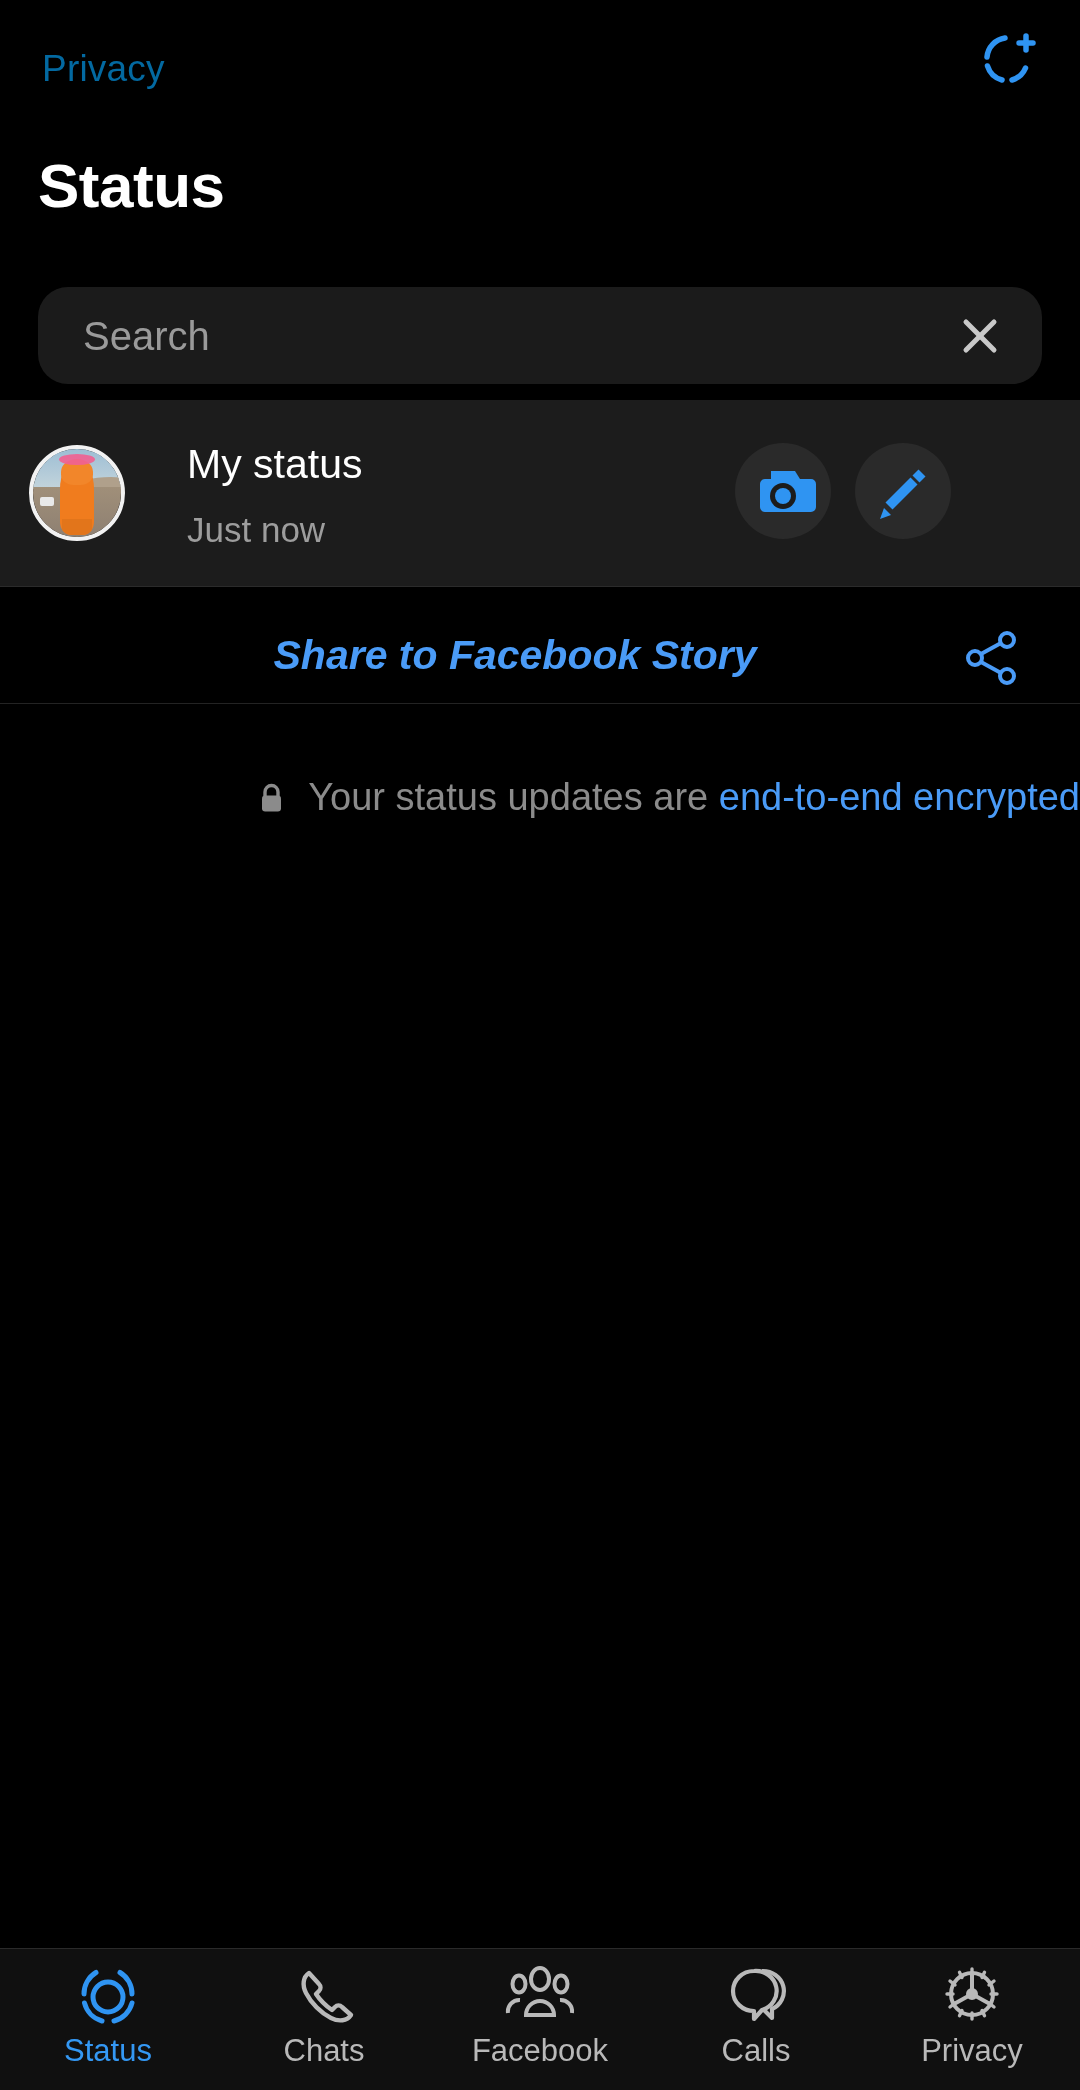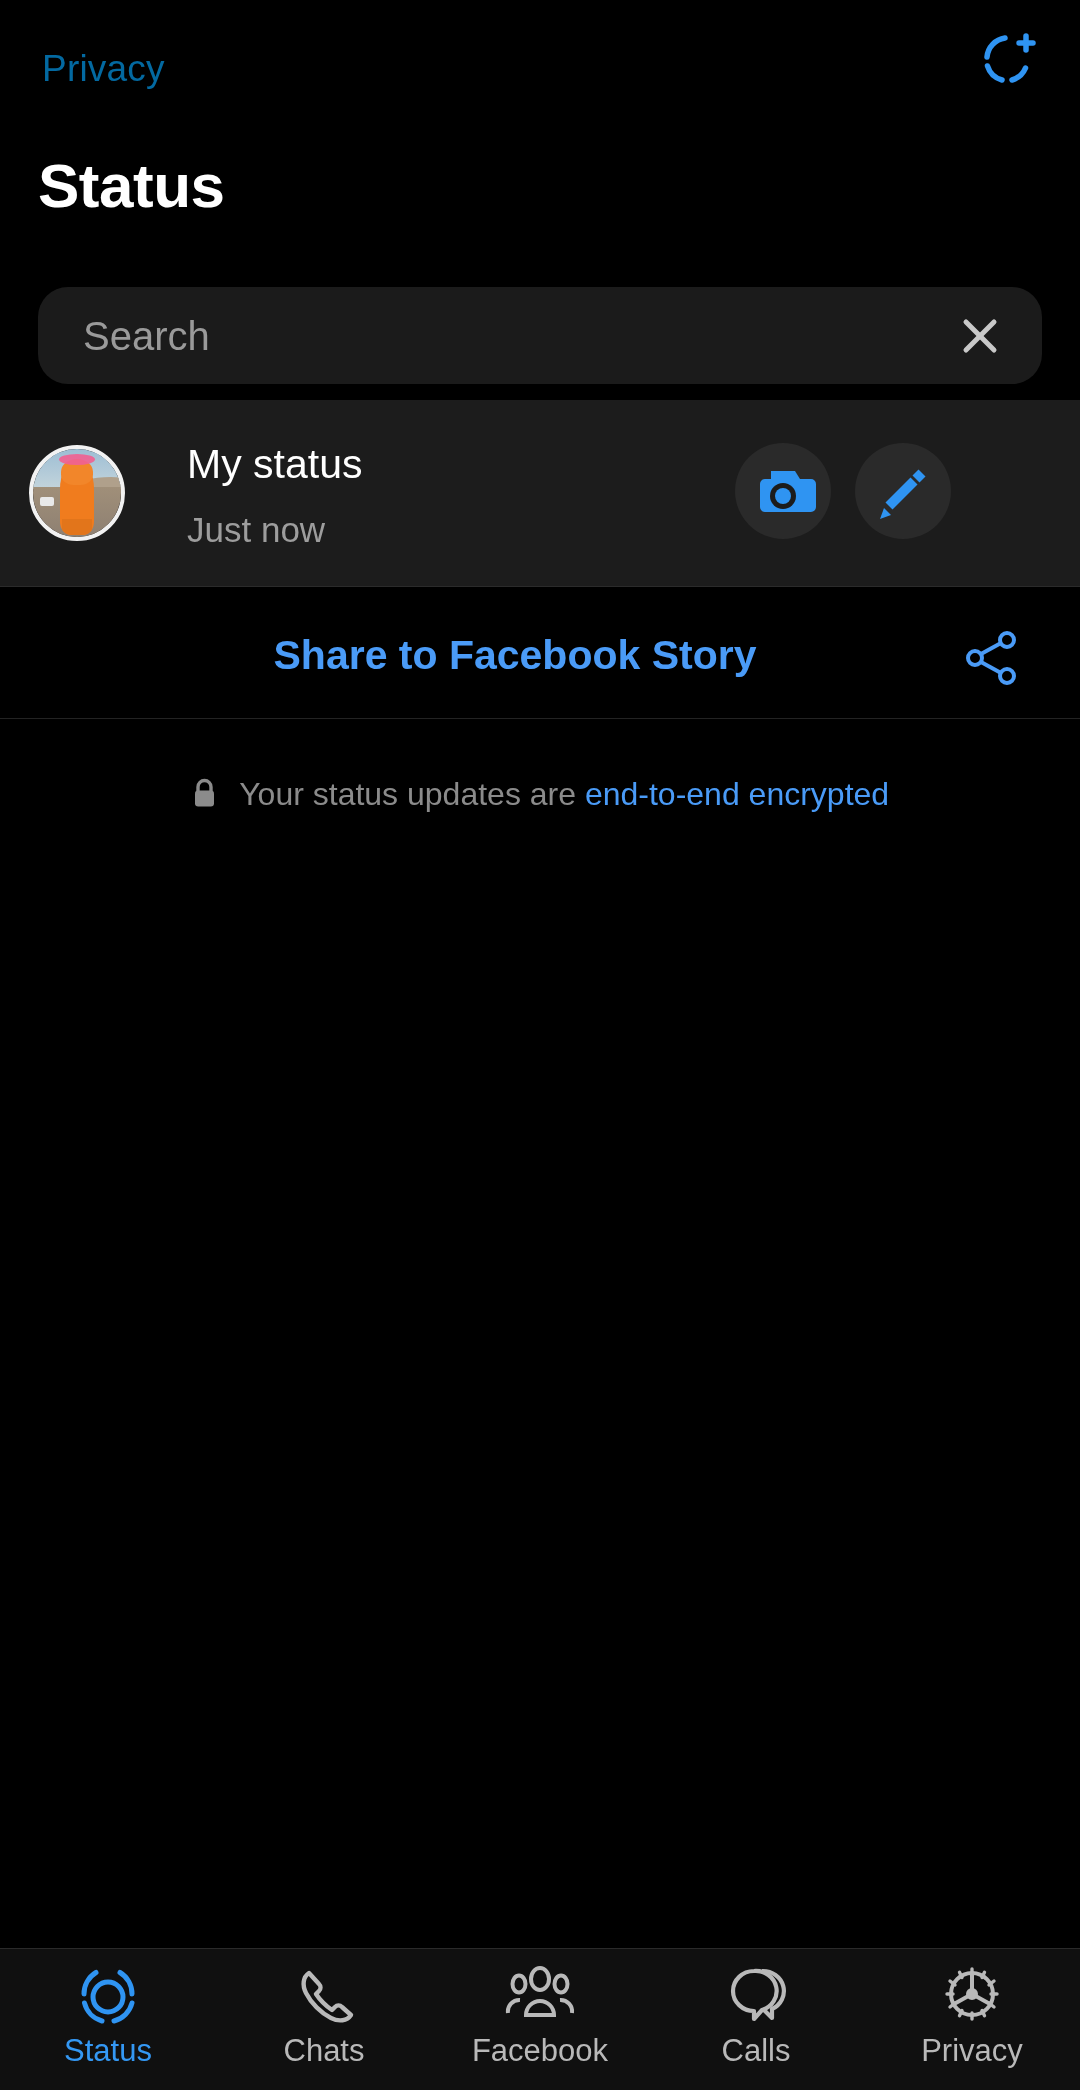--- a/index.html
+++ b/index.html
@@ -85,36 +85,37 @@
 
   .round-btn {
     position:absolute; top:43px; width:96px; height:96px;
     border-radius:50%; background:#2a2a2a;
   }
   .btn-camera { left:735px; }
   .btn-pencil { left:855px; }
 
   
   .share-row {
-    position:absolute; left:0; top:586px; width:1080px; height:133px;
+    position:absolute; left:0; top:586px; width:1080px; height:118px;
     border-top:1px solid #2b2b2b;
     border-bottom:1px solid #232323;
+    font-style:italic;
   }
   .share-label {
     position:absolute; left:0; top:45px; width:1030px; text-align:center;
     font-size:41px; font-weight:bold; color:#4a9bf7;
   }
   .share-icon {
     position:absolute; left:962px; top:42px; width:58px; height:58px;
   }
 
   
   .enc-note {
     position:absolute; left:0; top:776px; width:1080px;
-    text-align:center; font-size:32px; color:#8b8b8b;
+    text-align:right; font-size:38px; color:#8b8b8b;
     white-space:nowrap;
   }
   .enc-lock { display:inline-block; vertical-align:-5px; margin-right:13px; }
   .enc-link { color:#4a9bf7; }
 
   
   .bottomnav {
     position:absolute; left:0; bottom:0; width:1080px; height:142px;
     background:#101010; border-top:1px solid #2a2a2a;
     display:flex; align-items:flex-start;

